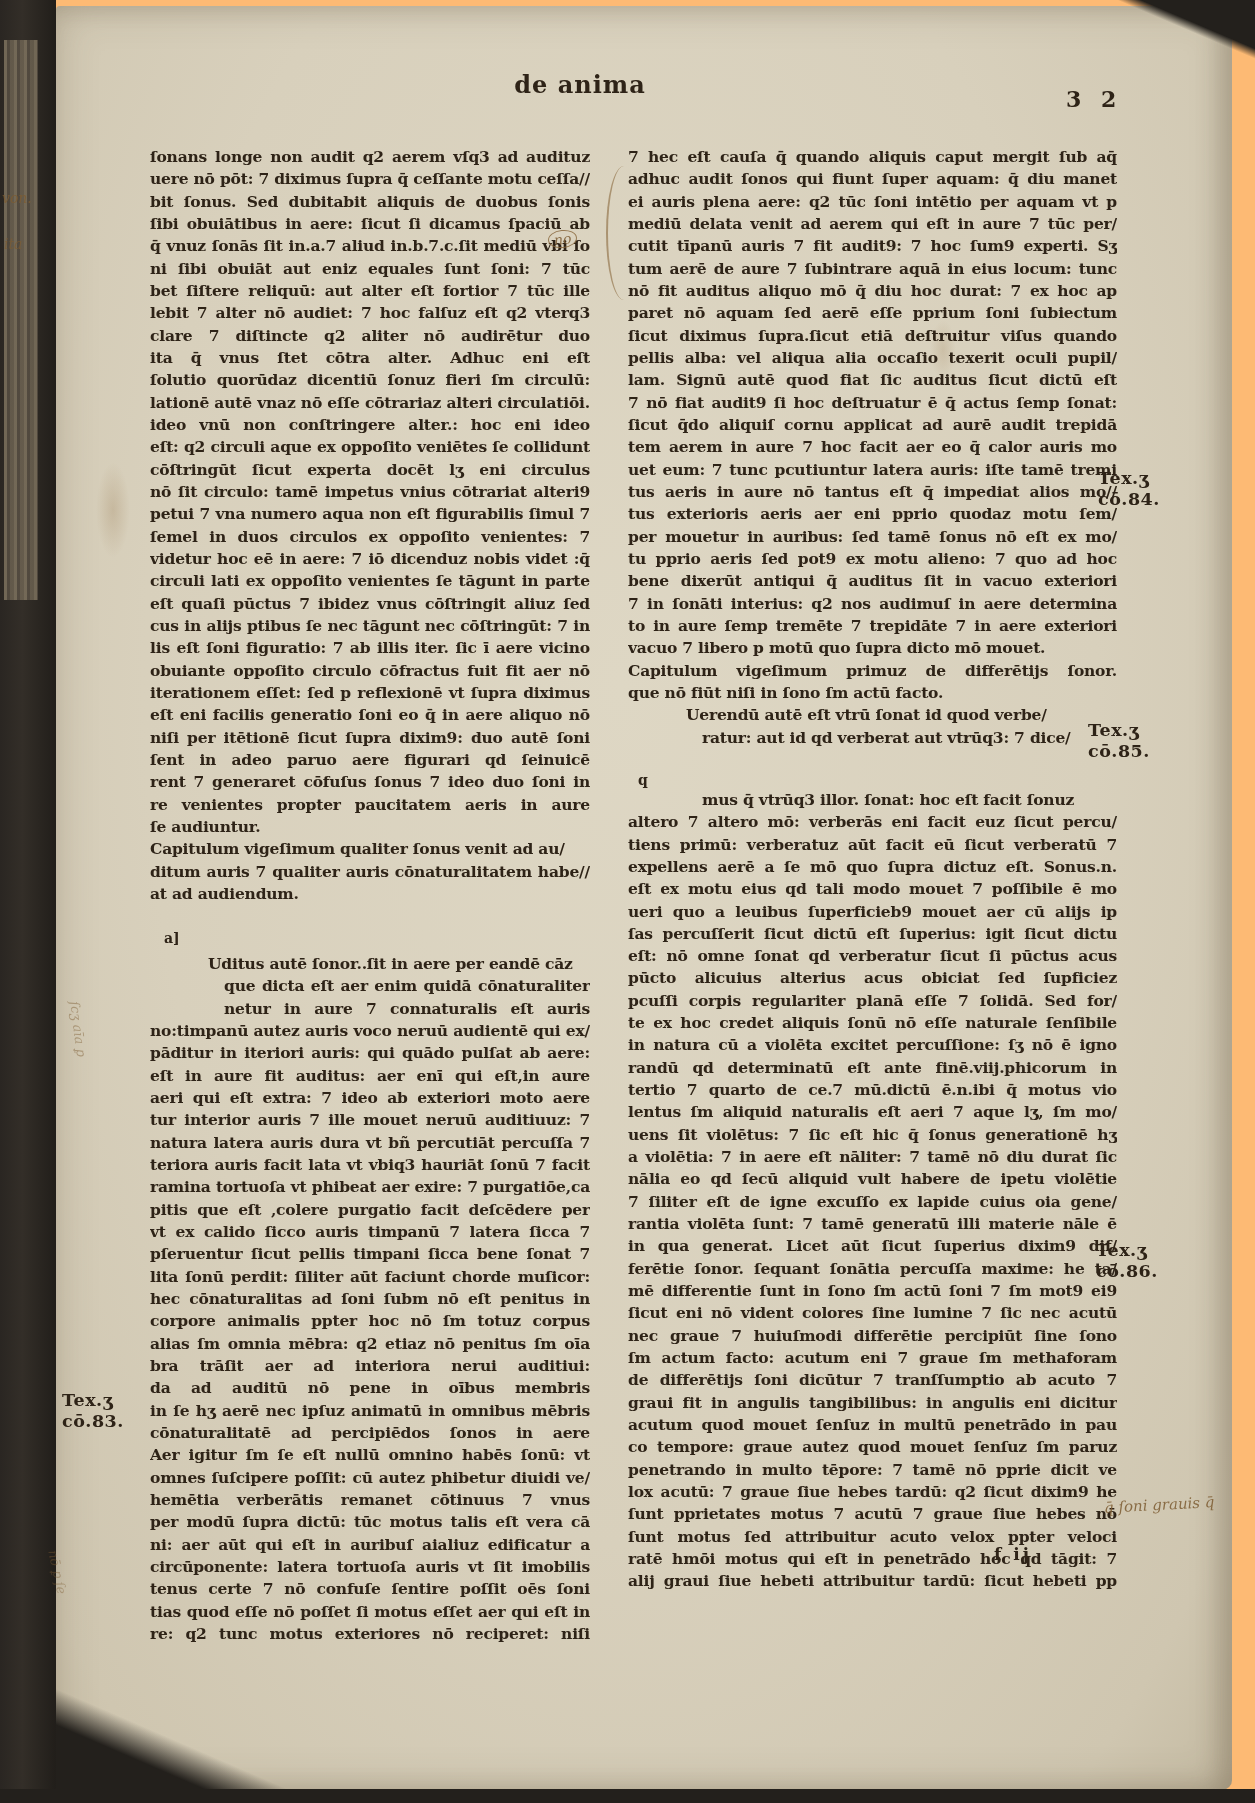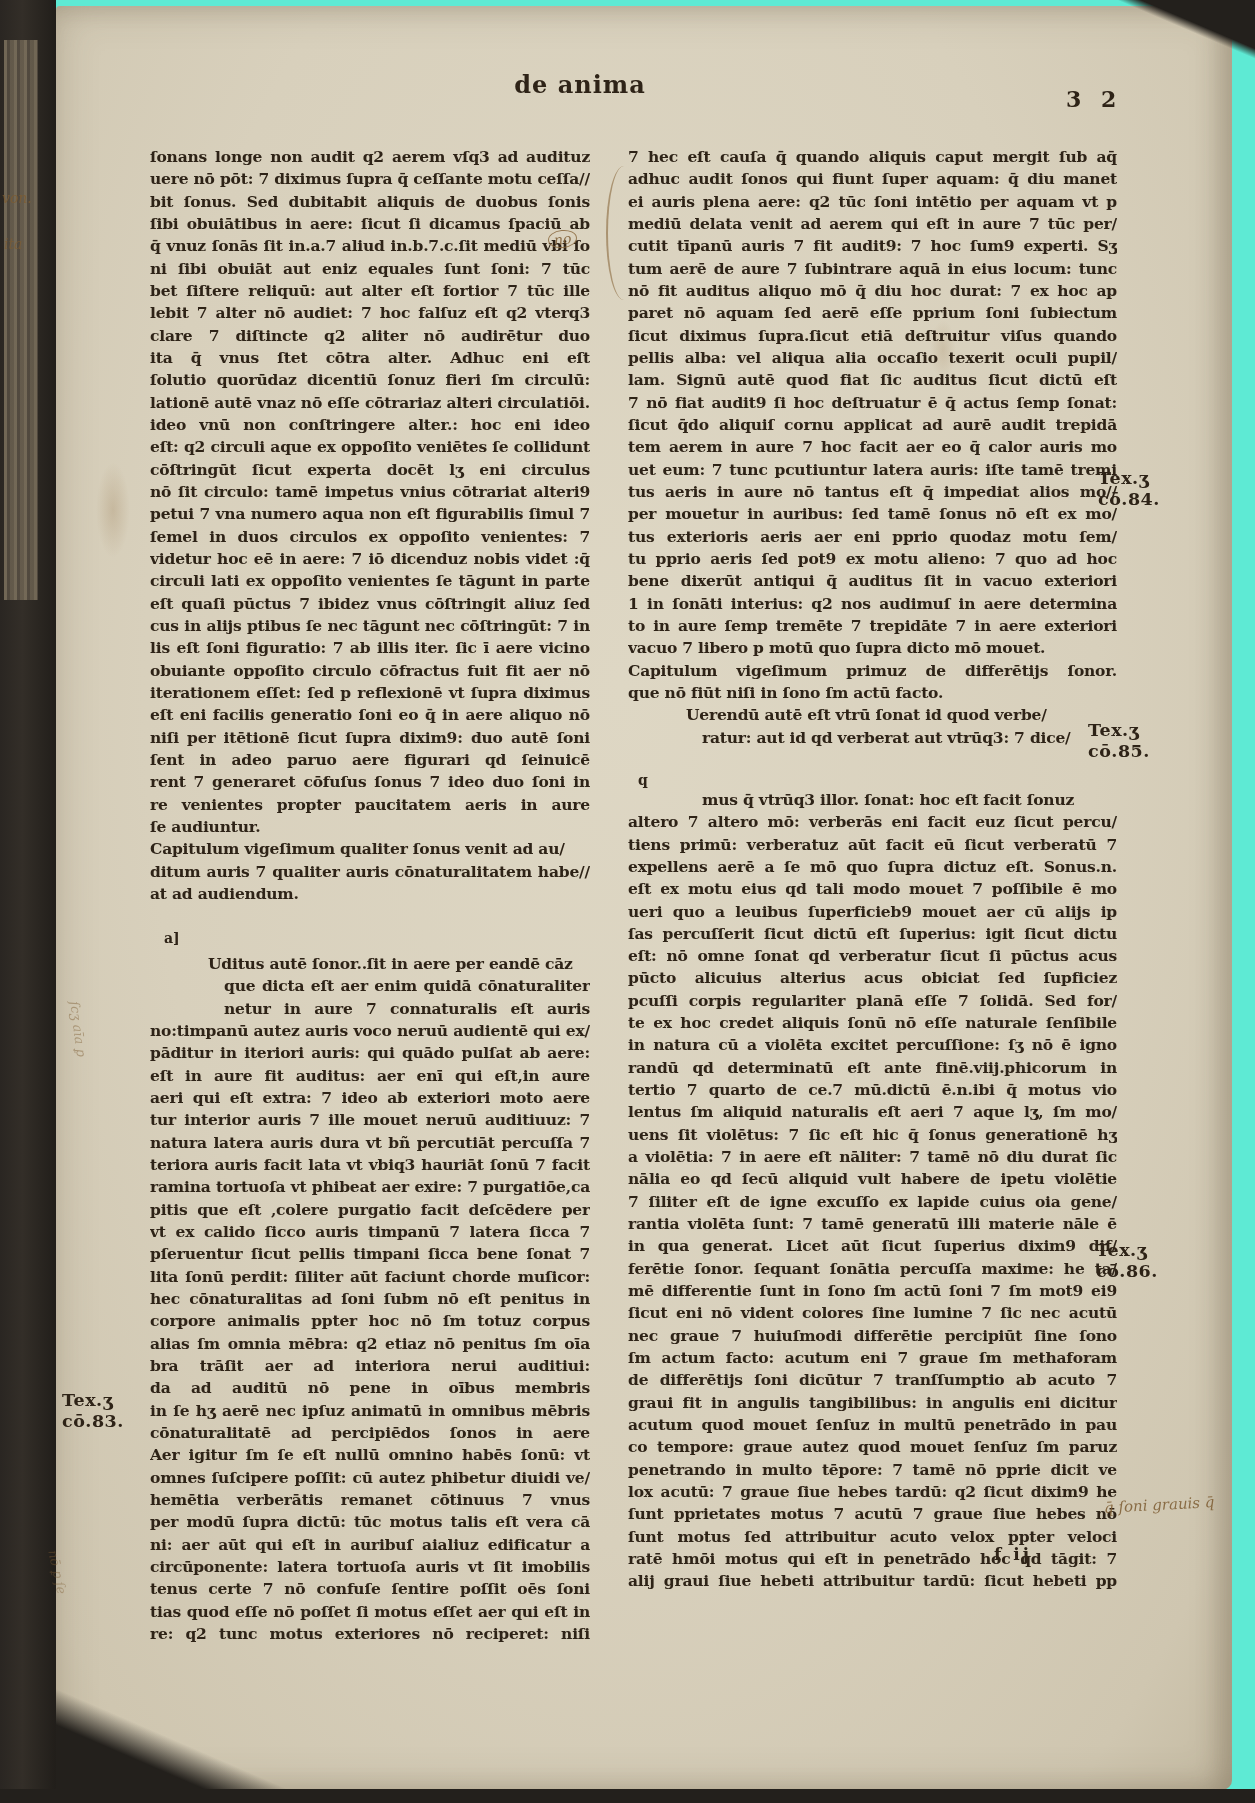--- a/index.html
+++ b/index.html
@@ -1,16 +1,16 @@
 <!DOCTYPE html>
 <html><head>
 <meta charset="utf-8">
 <style>
   html,body{margin:0;padding:0;background:#1c1a17;}
-  #stage{position:relative;width:1255px;height:1803px;background:#5eead4;overflow:hidden;
+  #stage{position:relative;width:1255px;height:1803px;background:#fdba74;overflow:hidden;
          font-family:"DejaVu Serif", serif;}
   
   #spine{position:absolute;left:0;top:0;width:56px;height:1803px;
          background:linear-gradient(to right,#2a2622 0%,#332e28 40%,#211e1a 100%);}
   #spine-pages{position:absolute;left:4px;top:40px;width:34px;height:560px;opacity:.55;
          background:repeating-linear-gradient(to right,#a99a7e 0 3px,#6c6152 3px 6px,#8d8069 6px 10px);}
   
   #paper{position:absolute;left:56px;top:6px;width:1176px;height:1784px;
          background:
            radial-gradient(ellipse at 48% 38%, #ded7c4 0%, #d8d0bc 55%, #cfc6b0 88%, #c4baa2 100%);
@@ -156,25 +156,25 @@
       <div class="tl">nō fit auditus aliquo mō q̄ diu hoc durat: 7 ex hoc ap</div>
       <div class="tl">paret nō aquam ſed aerē eſſe pprium ſoni ſubiectum</div>
       <div class="tl">ſicut diximus ſupra.ſicut etiā deſtruitur viſus quando</div>
       <div class="tl">pellis alba: vel aliqua alia occaſio texerit  oculi pupil/</div>
       <div class="tl">lam.    Signū autē quod fiat ſic auditus ſicut dictū eſt</div>
       <div class="tl">7 nō fiat audit9 ſi hoc deſtruatur ē q̄ actus ſemp ſonat:</div>
       <div class="tl">ſicut q̄do aliquiſ cornu applicat ad aurē audit trepidā</div>
       <div class="tl">tem aerem in aure 7 hoc facit aer eo q̄ calor auris mo</div>
       <div class="tl">uet eum: 7 tunc pcutiuntur latera auris: iſte tamē tremi</div>
       <div class="tl">tus aeris in aure nō tantus eſt q̄ impediat alios mo//</div>
+      <div class="tl">tus exterioris aeris aer eni pprio quodaz motu ſem/</div>
       <div class="tl">per mouetur in auribus: ſed tamē ſonus nō eſt ex mo/</div>
-      <div class="tl">tus exterioris aeris aer eni pprio quodaz motu ſem/</div>
       <div class="tl">tu pprio aeris ſed pot9 ex motu alieno: 7 quo ad hoc</div>
       <div class="tl">bene dixerūt antiqui q̄ auditus ſit in vacuo exteriori</div>
-      <div class="tl">1 in ſonāti interius: q2 nos audimuſ in aere determina</div>
+      <div class="tl">7 in ſonāti interius: q2 nos audimuſ in aere determina</div>
       <div class="tl">to in aure ſemp tremēte 7 trepidāte 7 in aere exteriori</div>
       <div class="tl short">vacuo 7 libero p motū quo ſupra dicto mō mouet.</div>
       <div class="tl">Capitulum vigeſimum primuz de differētijs ſonor.</div>
       <div class="tl short">que nō fiūt niſi in ſono ſm actū facto.</div>
       <div class="tl short" style="padding-left: 58px;">Uerendū autē eſt vtrū ſonat id quod verbe/</div>
       <div class="tl short" style="padding-left: 74px;">ratur: aut id qd verberat aut vtrūq3: 7 dice/</div>
       <div class="tl short" style="padding-left: 74px; margin-top: 40px;">mus q̄ vtrūq3 illor. ſonat: hoc eſt facit ſonuz</div>
       <div class="tl">altero 7 altero mō: verberās eni facit euz ſicut percu/</div>
       <div class="tl">tiens primū: verberatuz aūt facit eū ſicut verberatū 7</div>
       <div class="tl">expellens aerē a ſe mō quo ſupra dictuz eſt. Sonus.n.</div>

